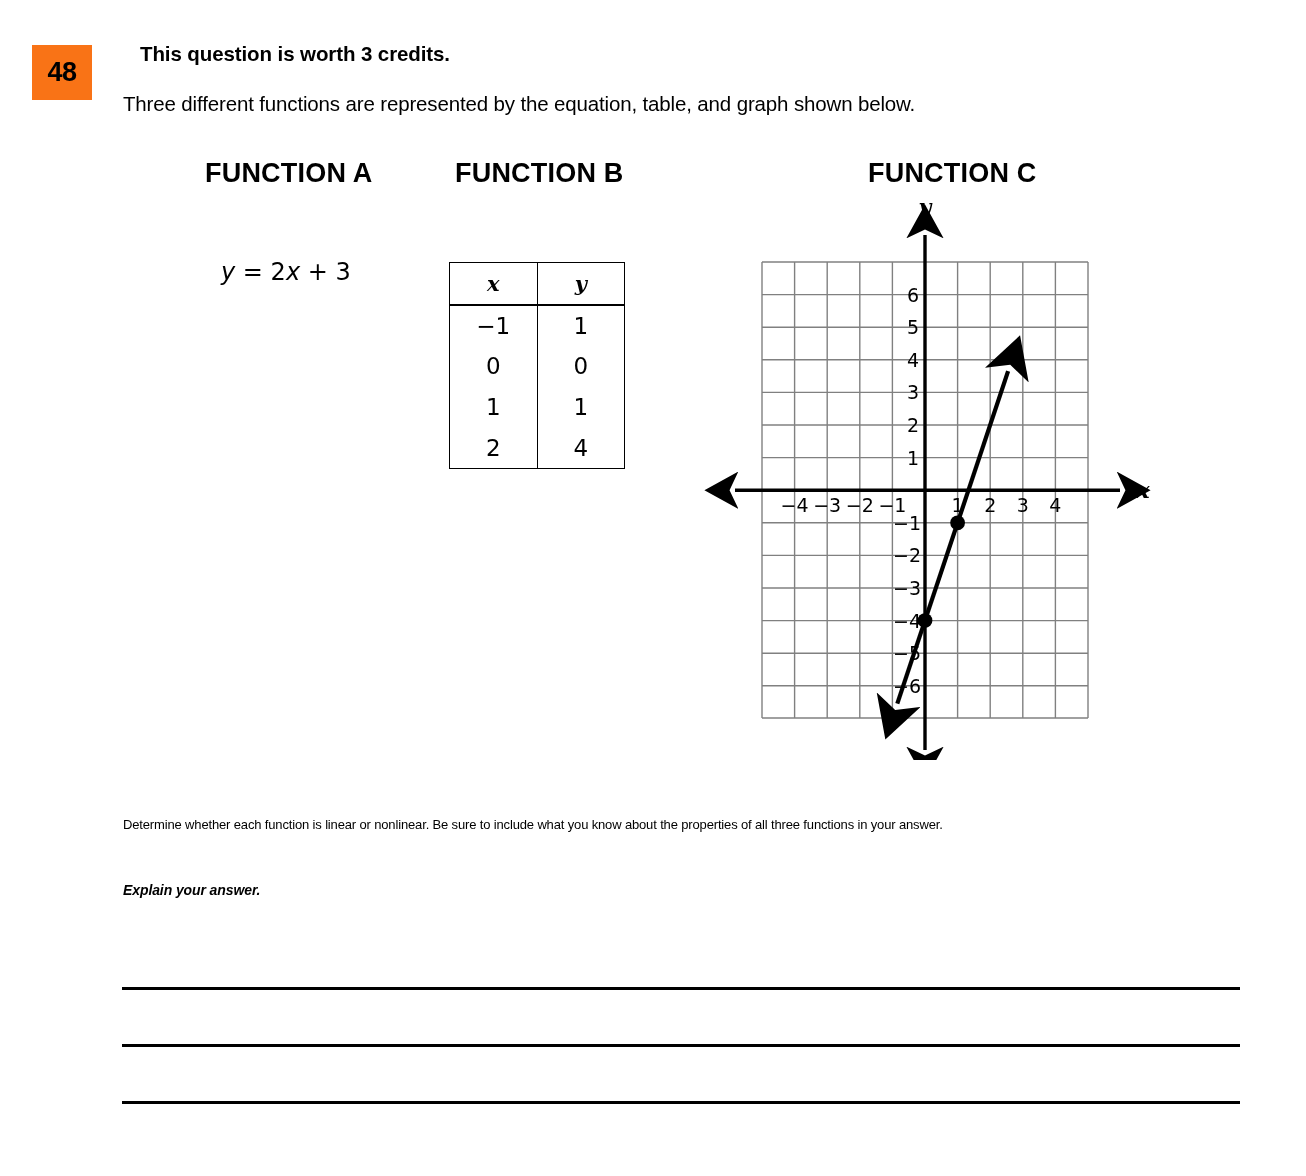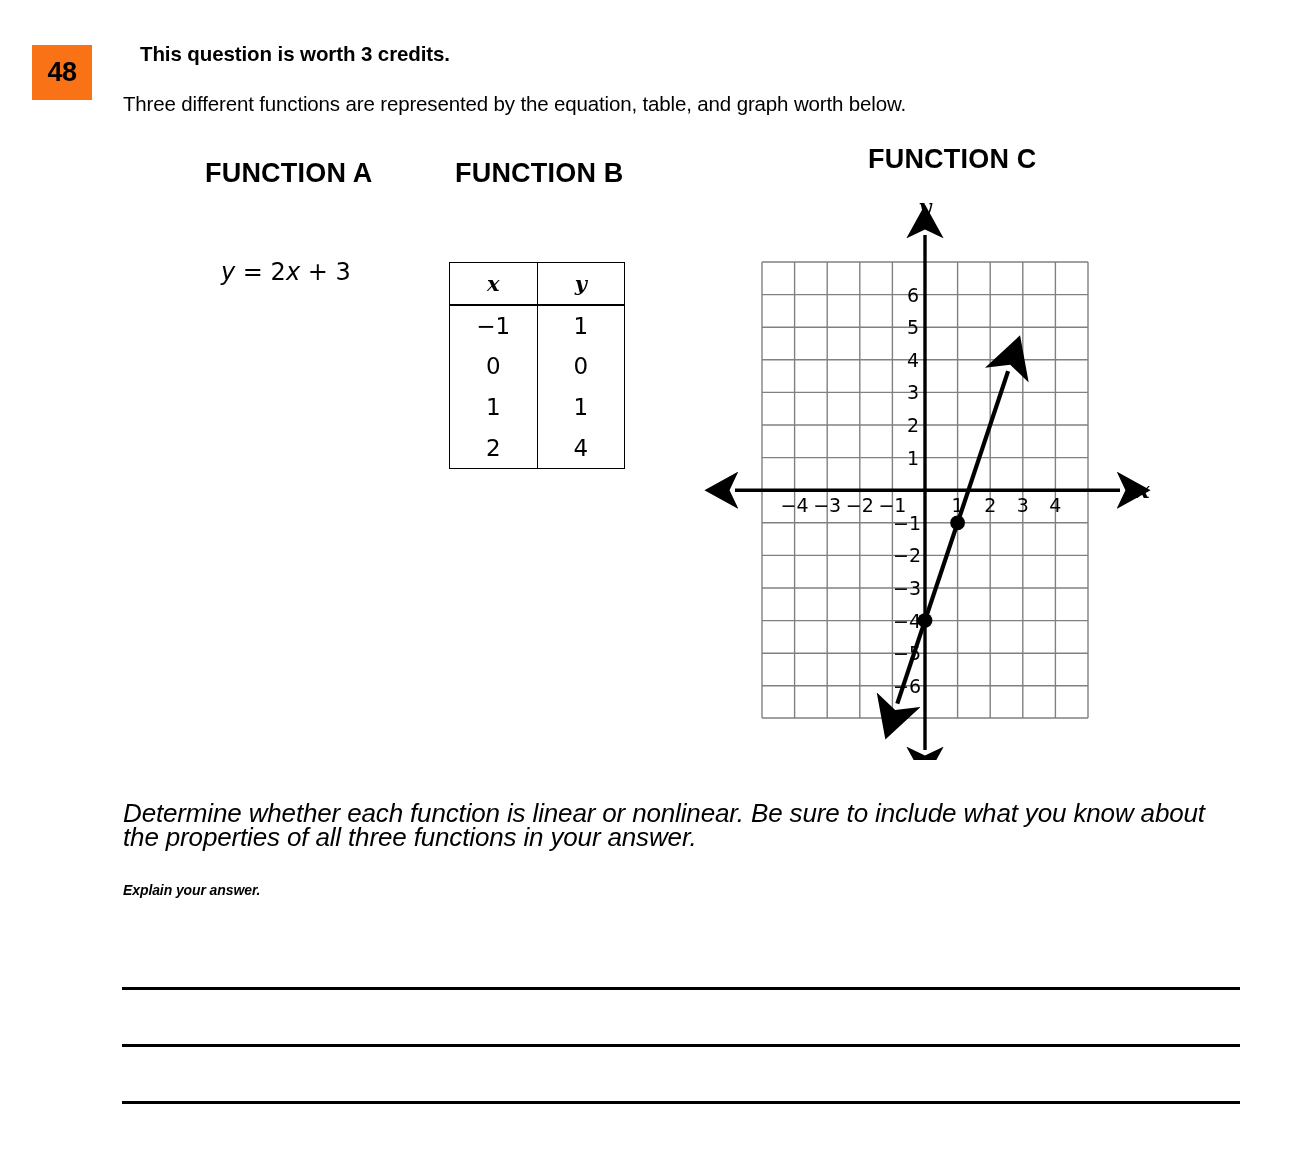--- a/index.html
+++ b/index.html
@@ -43,21 +43,21 @@
   }
 
   
   .func-head {
     position: absolute;
     font-size: 27px; font-weight: bold;
     letter-spacing: 0.2px;
   }
   #func-a-head { left: 205px; top: 158px; }
   #func-b-head { left: 455px; top: 158px; }
-  #func-c-head { left: 868px; top: 144px; }
+  #func-c-head { left: 868px; top: 158px; }
 
   
   #equation {
     position: absolute;
     left: 221px; top: 258px;
     font-size: 24px;
     font-family: "DejaVu Sans", sans-serif;
     white-space: nowrap;
   }
   #equation .v { font-style: italic; }
@@ -95,23 +95,22 @@
     left: 700px; top: 190px;
     width: 470px; height: 570px;
   }
   #graph svg { display: block; }
 
   
   #closing-1 {
     position: absolute;
     left: 123px; top: 801px;
     width: 1120px;
-    font-size: 26px; line-height: 24px;
+    font-size: 13px; line-height: 48px;
     letter-spacing: -0.15px;
-    font-style: italic;
   }
   #closing-2 {
     position: absolute;
     left: 123px; top: 882px;
     font-size: 14px; font-weight: bold; font-style: italic;
     letter-spacing: -0.1px;
   }
 
   
   .answer-line {
@@ -123,21 +122,21 @@
   }
 </style>
 </head>
 <body>
 
 <div id="qnum-box">
   <span>48</span>
 </div>
 
 <div id="prompt-credits">This question is worth 3 credits.</div>
-<div id="prompt-intro">Three different functions are represented by the equation, table, and graph worth below.</div>
+<div id="prompt-intro">Three different functions are represented by the equation, table, and graph shown below.</div>
 
 <div class="func-head" id="func-a-head">FUNCTION A</div>
 <div class="func-head" id="func-b-head">FUNCTION B</div>
 <div class="func-head" id="func-c-head">FUNCTION C</div>
 
 <div id="equation"><span class="v">y</span>&nbsp;<span>=</span>&nbsp;<span>2</span><span class="v">x</span>&nbsp;<span>+</span>&nbsp;<span>3</span></div>
 
 <table id="func-b-table">
   <thead>
     <tr>

